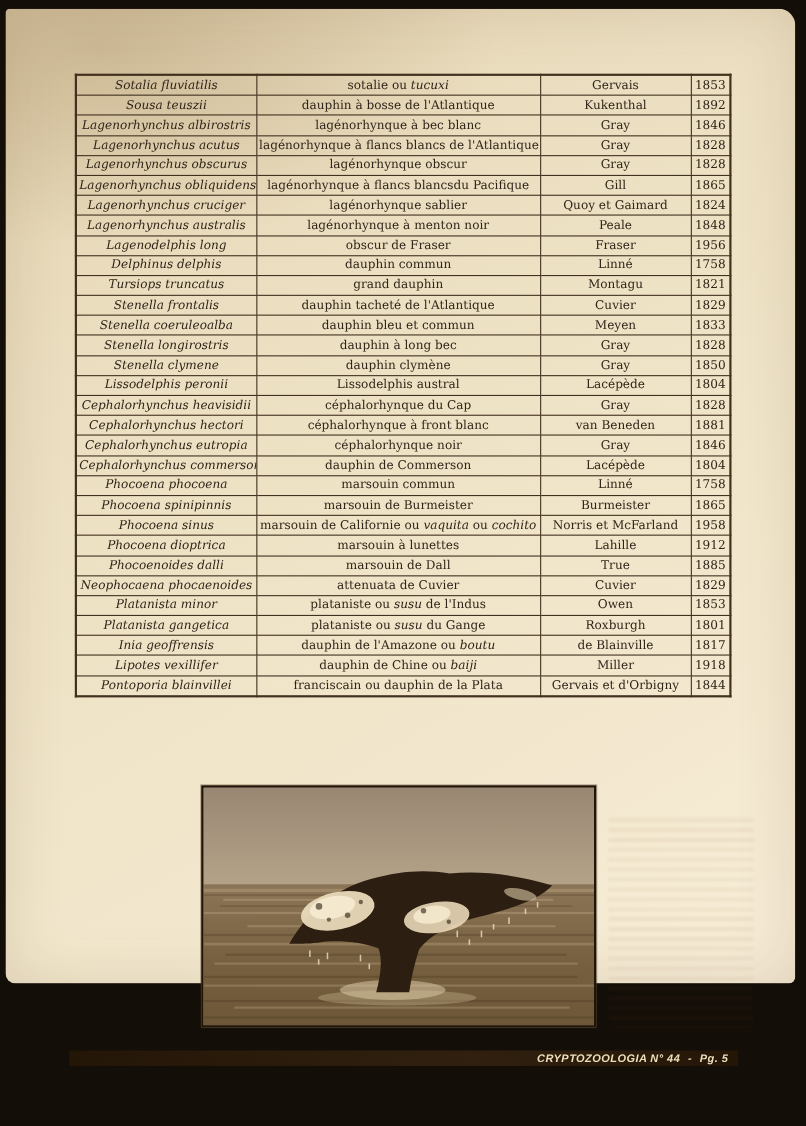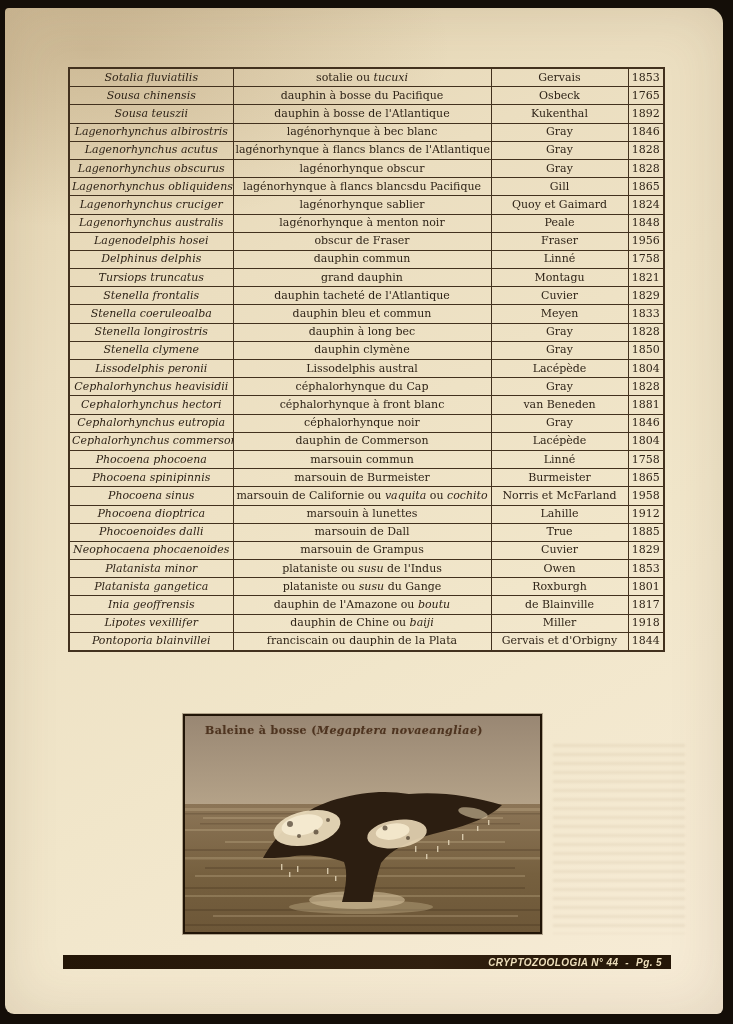--- a/index.html
+++ b/index.html
@@ -2,21 +2,21 @@
 <html><head>
 <meta charset="utf-8">
 <style>
   html,body{margin:0;padding:0;}
   body{
     width:733px;height:1024px;position:relative;overflow:hidden;
     background:#140e08;
     font-family:"DejaVu Serif", serif;
   }
   .paper{
-    position:absolute;left:5px;top:8px;width:718px;height:1006px;
+    position:absolute;left:5px;top:8px;width:718px;height:886px;
     background:
       radial-gradient(ellipse 600px 300px at 12% 4%, rgba(120,85,45,.22), transparent 60%),
       linear-gradient(150deg,#e2d2ae 0%, #ebdec0 28%, #f1e6ca 62%, #f7ecd7 100%);
     border-radius:4px 15px 6px 9px;
     box-shadow: inset 0 0 55px rgba(95,60,25,.14);
   }
   
   table.species{
     position:absolute;left:63px;top:59px;width:595px;
     border-collapse:collapse;table-layout:fixed;
@@ -74,26 +74,20 @@
         <col style="width:36px">
     </colgroup>
     <tbody>
         <tr>
           <td class="sci">Sotalia fluviatilis</td>
           <td class="common">sotalie ou <i>tucuxi</i></td>
           <td class="author">Gervais</td>
           <td class="year">1853</td>
         </tr>
         <tr>
-          <td class="sci">Sousa chinensis</td>
-          <td class="common">dauphin à bosse du Pacifique</td>
-          <td class="author">Osbeck</td>
-          <td class="year">1765</td>
-        </tr>
-        <tr>
           <td class="sci">Sousa teuszii</td>
           <td class="common">dauphin à bosse de l'Atlantique</td>
           <td class="author">Kukenthal</td>
           <td class="year">1892</td>
         </tr>
         <tr>
           <td class="sci">Lagenorhynchus albirostris</td>
           <td class="common">lagénorhynque à bec blanc</td>
           <td class="author">Gray</td>
           <td class="year">1846</td>
@@ -122,21 +116,21 @@
           <td class="author">Quoy et Gaimard</td>
           <td class="year">1824</td>
         </tr>
         <tr>
           <td class="sci">Lagenorhynchus australis</td>
           <td class="common">lagénorhynque à menton noir</td>
           <td class="author">Peale</td>
           <td class="year">1848</td>
         </tr>
         <tr>
-          <td class="sci">Lagenodelphis hosei</td>
+          <td class="sci">Lagenodelphis long</td>
           <td class="common">obscur de Fraser</td>
           <td class="author">Fraser</td>
           <td class="year">1956</td>
         </tr>
         <tr>
           <td class="sci">Delphinus delphis</td>
           <td class="common">dauphin commun</td>
           <td class="author">Linné</td>
           <td class="year">1758</td>
         </tr>
@@ -225,21 +219,21 @@
           <td class="year">1912</td>
         </tr>
         <tr>
           <td class="sci">Phocoenoides dalli</td>
           <td class="common">marsouin de Dall</td>
           <td class="author">True</td>
           <td class="year">1885</td>
         </tr>
         <tr>
           <td class="sci">Neophocaena phocaenoides</td>
-          <td class="common">marsouin de Grampus</td>
+          <td class="common">attenuata de Cuvier</td>
           <td class="author">Cuvier</td>
           <td class="year">1829</td>
         </tr>
         <tr>
           <td class="sci">Platanista minor</td>
           <td class="common">plataniste ou <i>susu</i> de l'Indus</td>
           <td class="author">Owen</td>
           <td class="year">1853</td>
         </tr>
         <tr>
@@ -346,21 +340,20 @@
         <rect x="150" y="160" width="1.4" height="5"></rect>
           <rect x="230" y="130" width="1.4" height="6"></rect>
         <rect x="241" y="138" width="1.4" height="5"></rect>
           <rect x="252" y="130" width="1.4" height="6"></rect>
         <rect x="263" y="124" width="1.4" height="5"></rect>
           <rect x="277" y="118" width="1.4" height="6"></rect>
         <rect x="292" y="110" width="1.4" height="5"></rect>
           <rect x="303" y="104" width="1.4" height="5"></rect>
       </g>
     </svg>
-    <figcaption class="caption"><span>Baleine à bosse (</span><i>Megaptera novaeangliae</i><span>)</span></figcaption>
   </figure>
 
   <div class="ghost-text"></div>
 
   <div class="footer-bar">
     <span>CRYPTOZOOLOGIA N° 44</span>
     <span>-</span>
     <span>Pg. 5</span>
   </div>
 

